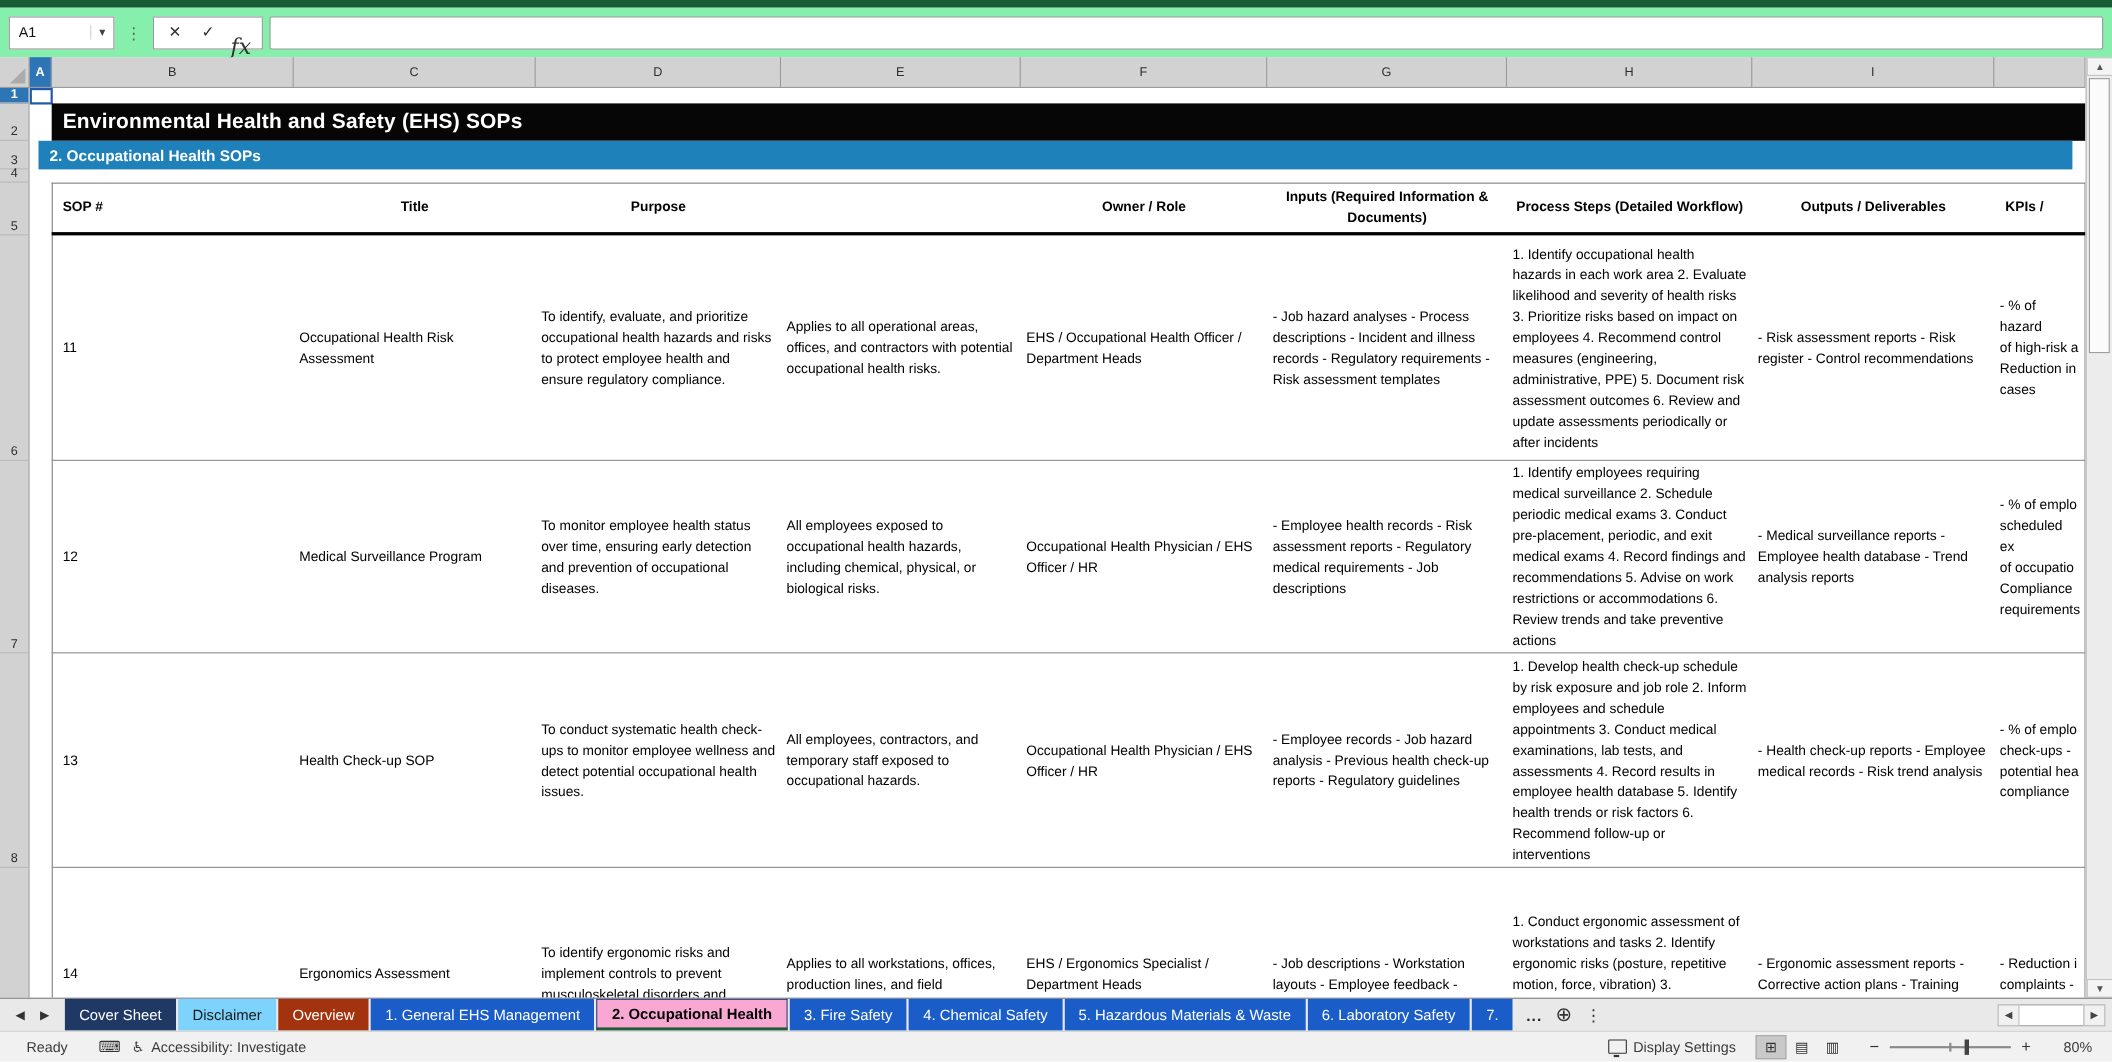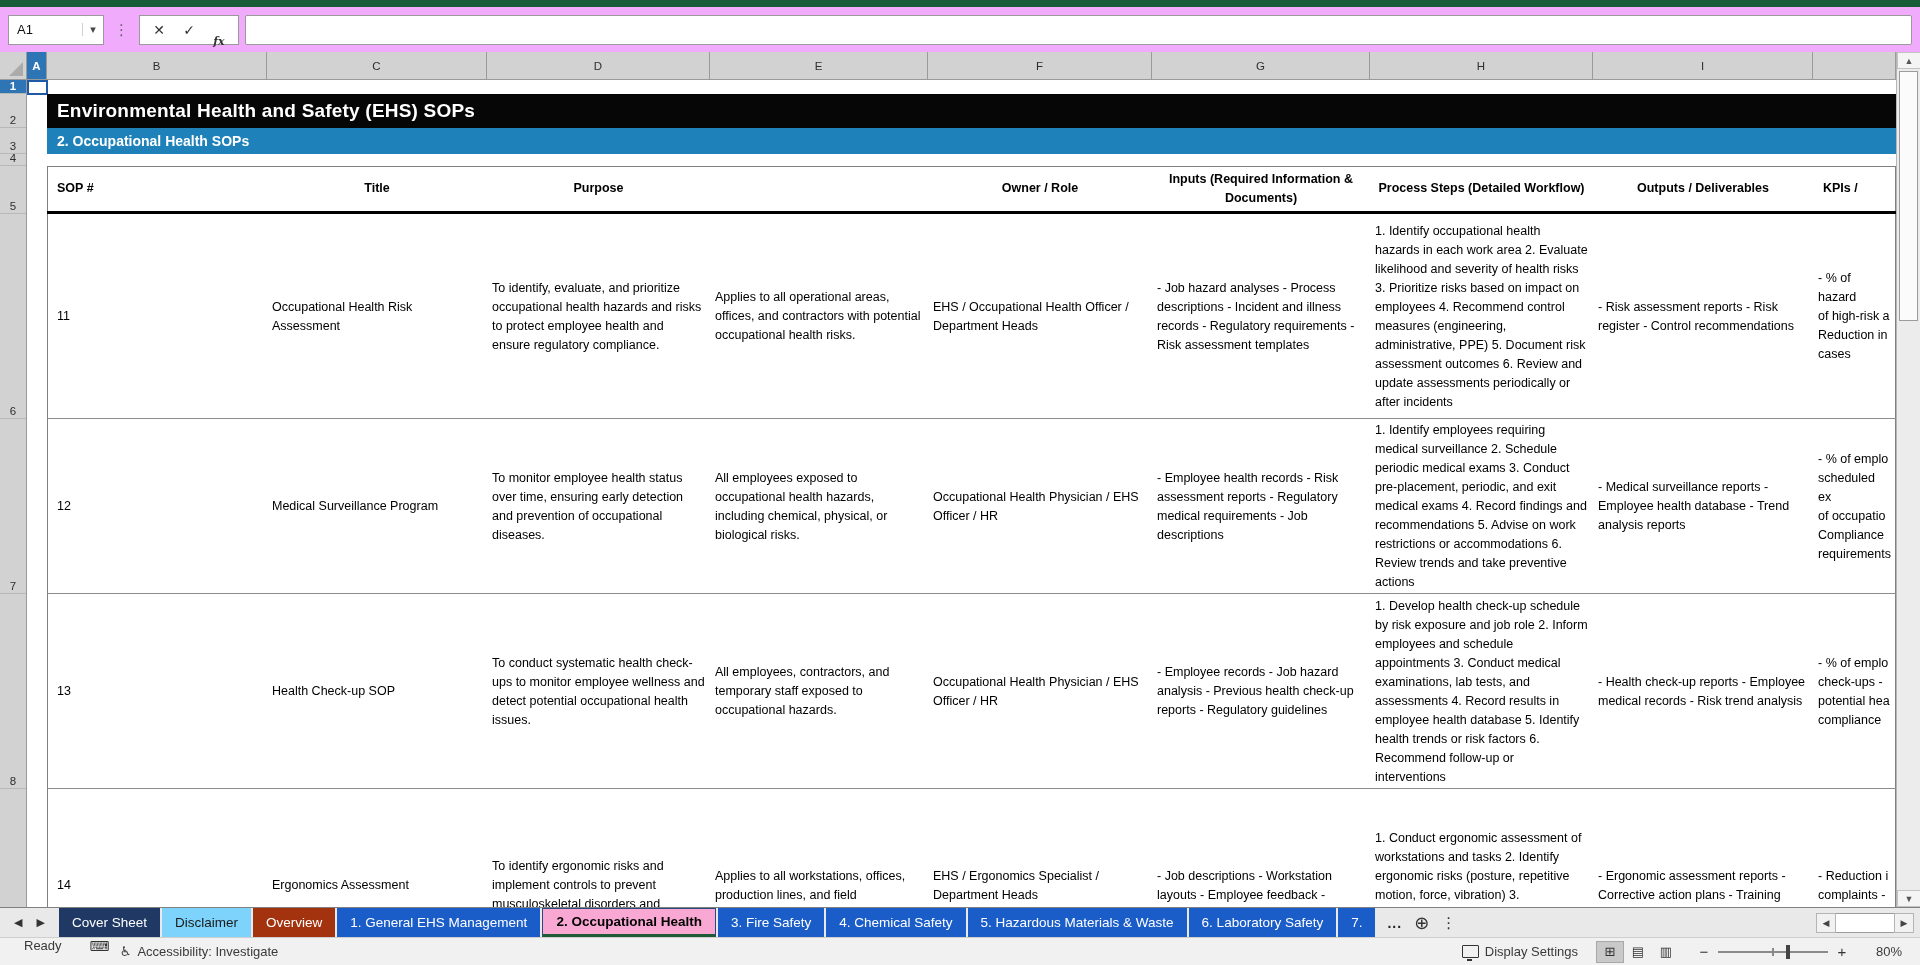--- a/index.html
+++ b/index.html
@@ -7,30 +7,30 @@
     width:1920px;height:965px;position:relative;overflow:hidden;
     font-family:"Liberation Sans","DejaVu Sans",sans-serif;
     background:#f1f1f1;-webkit-font-smoothing:antialiased;
   }
   .abs{position:absolute;box-sizing:border-box;}
 
   
   .top-strip{left:0;top:0;width:1920px;height:7px;background:#185c37;}
 
   
-  .formula-row{left:0;top:7px;width:1920px;height:45px;background:#f0abfc;
+  .formula-row{left:0;top:7px;width:1920px;height:45px;background:#86efac;
     display:flex;align-items:center;padding:0 8px;box-sizing:border-box;}
   .name-box{width:96px;height:30px;background:#fff;border:1px solid #9a9a9a;
     display:flex;align-items:center;box-sizing:border-box;}
   .name-box .nb-text{flex:1;padding-left:8px;font-size:13px;color:#111;}
   .name-box .nb-arrow{width:20px;text-align:center;color:#444;font-size:11px;border-left:1px solid #d0d0d0;}
   .fbar-kebab{color:#666;font-size:15px;padding:0 10px;}
   .fx-group{height:30px;background:#fff;border:1px solid #9a9a9a;display:flex;align-items:center;padding:0 4px;box-sizing:border-box;}
   .fxbtn{width:30px;text-align:center;font-size:14px;color:#333;cursor:default;}
-  .fxbtn.fx{font-family:"DejaVu Serif",serif;font-style:italic;font-weight:bold;font-size:11px;margin-top:24px;}
+  .fxbtn.fx{font-family:"DejaVu Serif",serif;font-style:italic;font-weight:normal;font-size:20px;margin-top:24px;}
   .formula-input{flex:1;height:30px;margin-left:6px;background:#fff;border:1px solid #9a9a9a;
     border-radius:2px;font-size:13px;padding:5px 8px;box-sizing:border-box;color:#111;}
 
   
   .colheaders{left:0;top:52px;width:1896px;height:28px;background:#d2d2d2;border-bottom:1px solid #9a9a9a;}
   .ch{position:absolute;top:0;height:27px;border-right:1px solid #9a9a9a;
     display:flex;align-items:center;justify-content:center;font-size:11.5px;color:#2e2e2e;box-sizing:border-box;}
   .ch.sel{background:#2e75b6;color:#fff;font-weight:bold;}
   .corner{position:absolute;left:0;top:0;width:27px;height:27px;border-right:1px solid #9a9a9a;box-sizing:border-box;}
   .corner .tri{position:absolute;right:3px;bottom:3px;width:0;height:0;
@@ -43,21 +43,21 @@
   .rn.sel{background:#2e75b6;color:#fff;font-weight:bold;}
   .rn1{top:0;height:14px}.rn2{top:14px;height:34px}.rn3{top:48px;height:26px}.rn4{top:74px;height:12px}
   .rn5{top:86px;height:48px}.rn6{top:134px;height:205px}.rn7{top:339px;height:175px}.rn8{top:514px;height:195px}
 
   
   .grid{left:27px;top:80px;width:1869px;height:827px;background:#fff;overflow:hidden;padding-left:46px;}
   .g{position:absolute;box-sizing:border-box;}
   .sel-a1{left:0;top:0;width:21px;height:15px;border:2px solid #1f5aa8;background:#fff;}
   .bar-title{left:20px;top:14px;width:1849px;height:34px;background:#060606;color:#fff;
     display:flex;align-items:center;padding:0 10px;font-size:19px;font-weight:bold;letter-spacing:.2px;}
-  .bar-sub{left:20px;top:48px;width:1849px;height:26px;background:#1f81ba;color:#fff;
+  .bar-sub{left:8px;top:48px;width:1849px;height:26px;background:#1f81ba;color:#fff;
     display:flex;align-items:center;padding:0 10px;font-size:14px;font-weight:bold;}
   .table-frame{left:20px;top:86px;width:1849px;height:741px;border:1px solid #808080;border-bottom:none;}
   .head-sep{left:20px;top:131px;width:1849px;height:3px;background:#000;}
   .row-sep{left:20px;width:1849px;height:1px;background:#8c8c8c;}
   .sep1{top:338px}.sep2{top:513px}.sep3{top:708px}
 
   .cell{position:absolute;display:flex;align-items:center;padding:2px 5px;box-sizing:border-box;
     font-size:12.5px;line-height:19px;color:#000;overflow:hidden;}
   .hcell{font-weight:bold;justify-content:center;text-align:center;overflow:visible;}
   .hcell.h-left{justify-content:flex-start;text-align:left;padding-left:10px;}
@@ -87,21 +87,21 @@
   .tab-ellipsis{font-size:14px;font-weight:bold;letter-spacing:1px;}
   .tab-add{font-size:18px;color:#333;}
   .tab-kebab{font-size:15px;color:#333;}
   .hscroll{margin-left:auto;display:flex;align-items:center;gap:0;padding-right:6px;}
   .hs-btn{width:20px;height:20px;display:flex;align-items:center;justify-content:center;font-size:9px;color:#444;
     background:#f1f1f1;border:1px solid #b5b5b5;box-sizing:border-box;}
   .hs-thumb{width:58px;height:20px;background:#fff;border:1px solid #9c9c9c;border-left:none;border-right:none;box-sizing:border-box;}
 
   
   .statusbar{left:0;top:937px;width:1920px;height:28px;background:#f1f1f1;border-top:1px solid #cfcfcf;
-    display:flex;font-size:13px;color:#3a3a3a;box-sizing:border-box;padding:0 18px 0 24px;}
+    display:flex;align-items:center;font-size:13px;color:#3a3a3a;box-sizing:border-box;padding:0 18px 0 24px;}
   .sb-ready{margin-right:28px;}
   .sb-icon{font-size:14px;color:#333;margin-right:10px;}
   .sb-acc{display:flex;align-items:center;gap:6px;}
   .sb-right{margin-left:auto;display:flex;align-items:center;gap:18px;}
   .ds{display:flex;align-items:center;gap:6px;}
   .monitor{width:15px;height:11px;border:1.5px solid #333;border-radius:1px;position:relative;display:inline-block;}
   .monitor:after{content:"";position:absolute;left:4px;bottom:-4px;width:5px;height:2.5px;background:#333;}
   .viewbtns{display:flex;align-items:center;}
   .vb{width:28px;height:22px;display:flex;align-items:center;justify-content:center;font-size:13px;color:#333;}
   .vb.active{background:#c9c9c9;border:1px solid #a8a8a8;box-sizing:border-box;}

